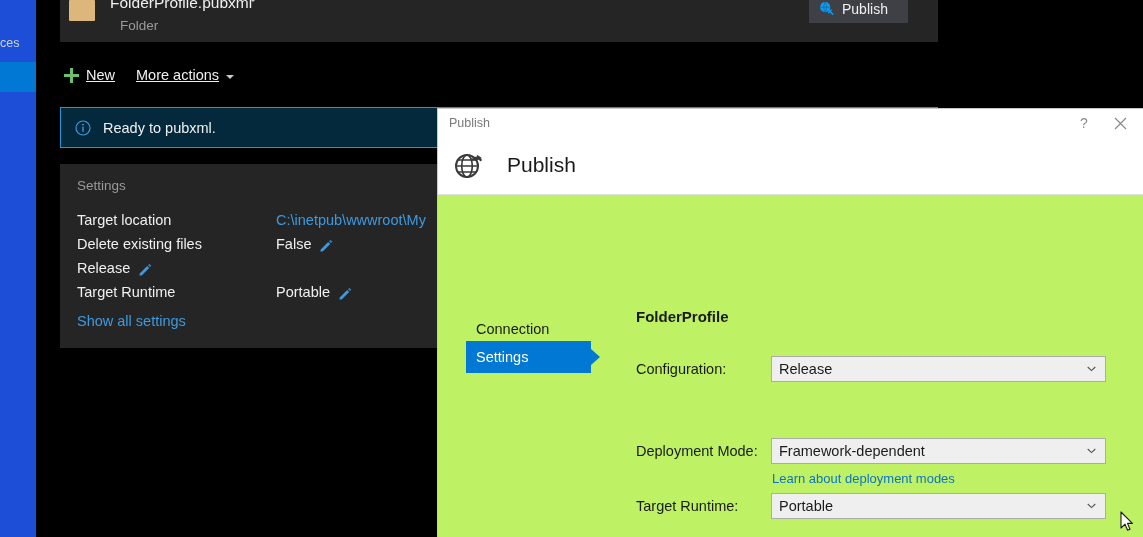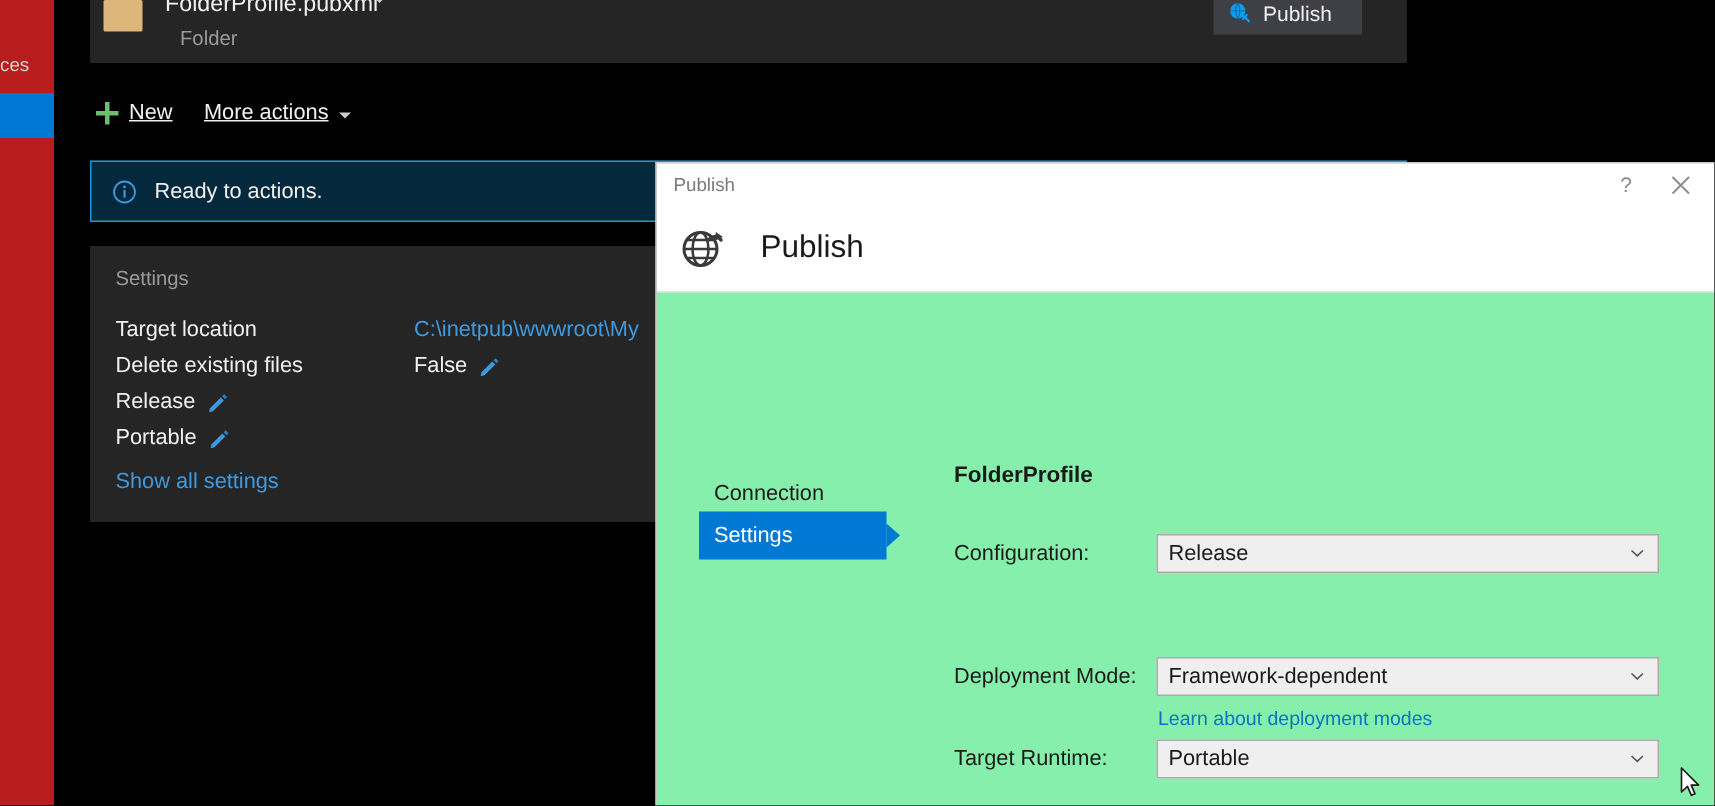--- a/index.html
+++ b/index.html
@@ -21,21 +21,21 @@
     left: 0; top: 0;
     width: 1143px; height: 537px;
     background: #000000;
   }
 
   
   .left-strip {
     position: absolute;
     left: 0; top: 0;
     width: 36px; height: 537px;
-    background: #b91c1c;
+    background: #1d4ed8;
   }
   .left-strip-label {
     position: absolute;
     left: 0; top: 36px;
     width: 36px;
     font-size: 12.5px;
     color: #d4d4d4;
     letter-spacing: 0;
     white-space: nowrap;
   }
@@ -271,21 +271,21 @@
     font-size: 21px;
     color: #1a1a1a;
     margin-left: 22px;
     white-space: nowrap;
   }
 
   .dlg-body {
     position: absolute;
     left: 0; top: 86px;
     width: 705px; height: 342px;
-    background: #86efac;
+    background: #bef264;
   }
 
   
   .dlg-nav {
     position: absolute;
     left: 0; top: 0;
     width: 165px; height: 342px;
   }
   .nav-item {
     position: absolute;
@@ -431,21 +431,21 @@
   </div>
 
   <div class="status-banner">
     <span>
       <svg class="info-icon" viewBox="0 0 16 16">
         <circle cx="8" cy="8" r="7" stroke="#3d9ae0" stroke-width="1.2" fill="none"></circle>
         <circle cx="8" cy="4.6" r="0.95" fill="#3d9ae0"></circle>
         <rect x="7.3" y="6.6" width="1.4" height="5.2" fill="#3d9ae0"></rect>
       </svg>
     </span>
-    <span class="status-text">Ready to actions.</span>
+    <span class="status-text">Ready to pubxml.</span>
   </div>
 
   <div class="settings-card">
     <div class="card-title">Settings</div>
 
     <div class="kv-row" style="top:44px">
       <span class="kv-key">Target location</span>
       <span class="kv-val link">C:\inetpub\wwwroot\My</span>
     </div>
 
@@ -464,20 +464,21 @@
       <span class="kv-val">Release</span>
       <span class="pencil">
         <svg viewBox="0 0 13 13" width="13" height="13">
           <path d="M1 10.2l7.2-7.2 2 2-7.2 7.2-2.6 0.6z" fill="#3d9ae0"></path>
           <path d="M9 2.2l1.4-1.4 2 2-1.4 1.4z" fill="#2a7fc0"></path>
         </svg>
       </span>
     </div>
 
     <div class="kv-row" style="top:116px">
+      <span class="kv-key">Target Runtime</span>
       <span class="kv-val">Portable</span>
       <span class="pencil">
         <svg viewBox="0 0 13 13" width="13" height="13">
           <path d="M1 10.2l7.2-7.2 2 2-7.2 7.2-2.6 0.6z" fill="#3d9ae0"></path>
           <path d="M9 2.2l1.4-1.4 2 2-1.4 1.4z" fill="#2a7fc0"></path>
         </svg>
       </span>
     </div>
 
     <div class="show-all">Show all settings</div>

